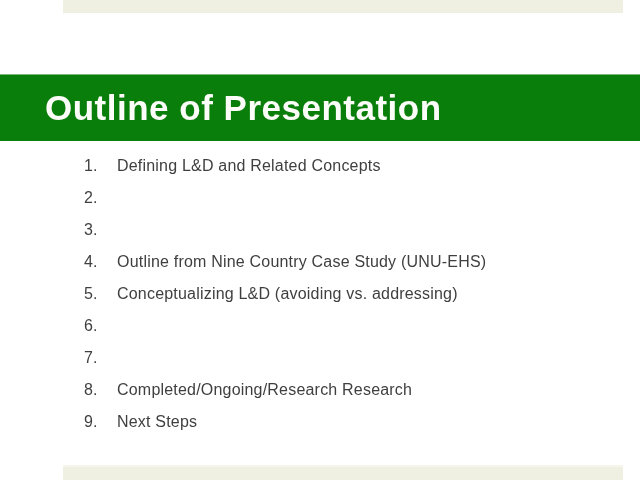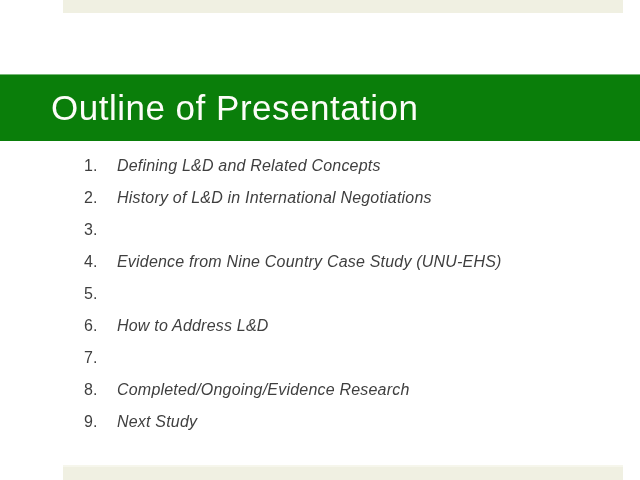--- a/index.html
+++ b/index.html
@@ -35,24 +35,24 @@
     top: 74px;
     width: 640px;
     height: 67px;
     background: var(--green, #0A7E0A);
     border-top: 1px solid rgba(255,255,255,0.45);
     box-sizing: border-box;
     display: flex;
     align-items: center;
   }
   .slide-title {
-    margin: 9px;
+    margin: 3px;
     padding-left: 42px;
     font-size: 35px;
-    font-weight: 400;
+    font-weight: 700;
     letter-spacing: 0.5px;
     color: var(--titleText, #FCFDF8);
     white-space: nowrap;
   }
   .outline-list {
     position: absolute;
     left: 84px;
     top: 155px;
     width: 540px;
   }
@@ -65,61 +65,59 @@
     line-height: 21px;
     letter-spacing: 0.2px;
   }
   .outline-item .num {
     width: 33px;
     flex: 0 0 33px;
   }
   .outline-item .txt {
     flex: 1;
     white-space: nowrap;
-    font-style: italic;
   }
 </style>
 </head>
 <body>
 
 <div class="accent-bar top"></div>
 
 <div class="header-band">
   <h1 class="slide-title">Outline of Presentation</h1>
 </div>
 
 <div class="outline-list">
   <div class="outline-item">
     <span class="num">1.</span>
     <span class="txt">Defining L&amp;D and Related Concepts</span>
   </div>
   <div class="outline-item">
     <span class="num">2.</span>
-    <span class="txt">History of L&amp;D in International Negotiations</span>
   </div>
   <div class="outline-item">
     <span class="num">3.</span>
   </div>
   <div class="outline-item">
     <span class="num">4.</span>
-    <span class="txt">Evidence from Nine Country Case Study (UNU-EHS)</span>
+    <span class="txt">Outline from Nine Country Case Study (UNU-EHS)</span>
   </div>
   <div class="outline-item">
     <span class="num">5.</span>
+    <span class="txt">Conceptualizing L&amp;D (avoiding vs. addressing)</span>
   </div>
   <div class="outline-item">
     <span class="num">6.</span>
-    <span class="txt">How to Address L&amp;D</span>
   </div>
   <div class="outline-item">
     <span class="num">7.</span>
   </div>
   <div class="outline-item">
     <span class="num">8.</span>
-    <span class="txt">Completed/Ongoing/Evidence Research</span>
+    <span class="txt">Completed/Ongoing/Research Research</span>
   </div>
   <div class="outline-item">
     <span class="num">9.</span>
-    <span class="txt">Next Study</span>
+    <span class="txt">Next Steps</span>
   </div>
 </div>
 
 <div class="accent-bar bottom"></div>
 
 </body></html>

